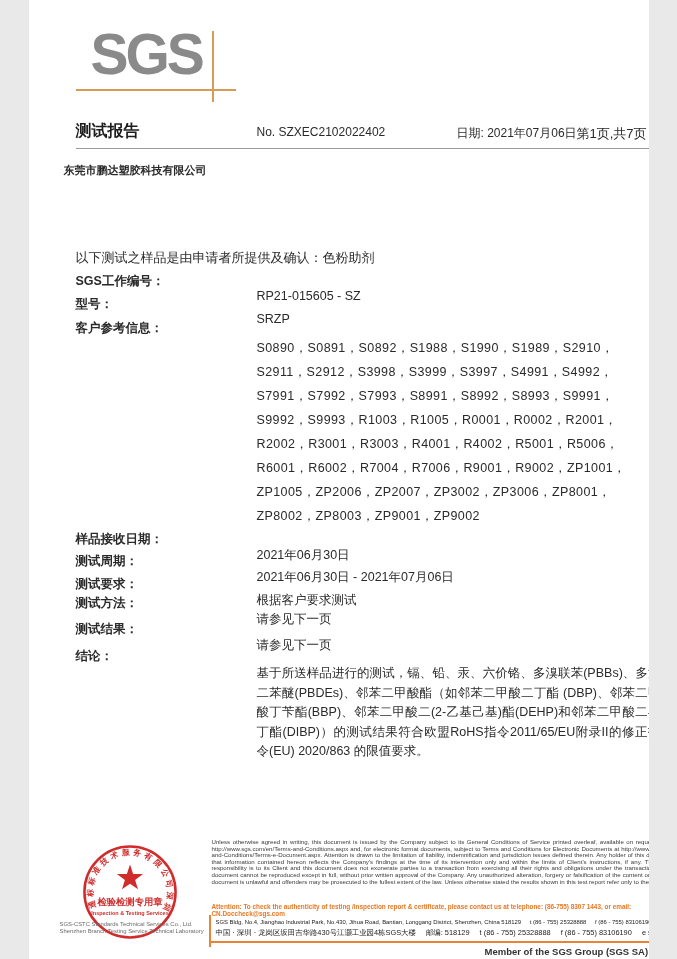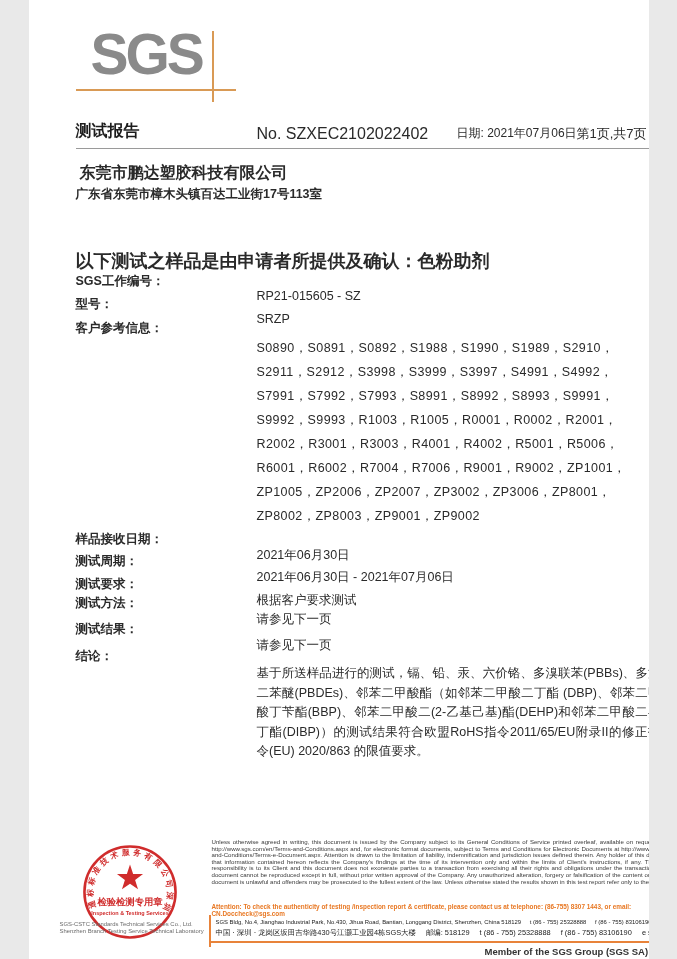--- a/index.html
+++ b/index.html
@@ -13,29 +13,29 @@
   .logo-text {
     position:absolute; left:62px; top:26px;
     font-size:57px; font-weight:bold; color:#8a8a8a;
     letter-spacing:-3px; line-height:1;
   }
   .logo-hline { position:absolute; left:47px; top:89px; width:160px; height:2px; background:#d99a55; }
   .logo-vline { position:absolute; left:183px; top:31px; width:2px; height:71px; background:#d99a55; }
 
   .header-row { position:absolute; left:47px; top:121px; width:583px; height:22px; }
   .report-title { position:absolute; left:0; top:0; font-size:16px; font-weight:bold; color:#1d1d1d; }
-  .report-no    { position:absolute; left:181px; top:4px; font-size:16px; }
+  .report-no    { position:absolute; left:181px; top:4px; font-size:12px; }
   .report-date  { position:absolute; left:373px; top:4px; font-size:12px;margin-left:8px; }
   .report-page  { position:absolute; left:501px; top:4px; font-size:13px; }
   .header-rule  { position:absolute; left:47px; top:148px; width:583px; height:1px; background:#9a9a9a; }
 
   
-  .company   { position:absolute; left:51px; top:163px; font-size:16px; font-weight:bold; }
+  .company   { position:absolute; left:35px; top:163px; font-size:11px; font-weight:bold; }
   .address   { position:absolute; left:47px; top:186px; font-size:12.5px; font-weight:bold; }
-  .statement { position:absolute; left:47px; top:249px; font-size:18px; font-weight:bold; }
+  .statement { position:absolute; left:47px; top:249px; font-size:13px; font-weight:normal; }
 
   
   .frow { position:absolute; left:47px; width:585px; font-size:12.5px; }
   .frow .lbl { position:absolute; left:0; top:0; font-weight:bold; }
   .frow .val { position:absolute; left:181px; top:16px; width:404px; }
   .row-job     { top:273px; }
   .row-model   { top:296px; }
   .row-ref     { top:320px; }
   .ref-line    { line-height:24px; letter-spacing:0.4px; }
   .row-recv    { top:531px; }
@@ -86,21 +86,20 @@
 
   <div class="header-row">
     <div class="report-title">测试报告</div>
     <div class="report-no">No. SZXEC2102022402</div>
     <div class="report-date">日期: 2021年07月06日</div>
     <div class="report-page">第1页,共7页</div>
   </div>
   <div class="header-rule"></div>
 
   <div class="company">东莞市鹏达塑胶科技有限公司</div>
-  <div class="address">广东省东莞市樟木头镇百达工业街17号113室</div>
   <div class="statement">以下测试之样品是由申请者所提供及确认：色粉助剂</div>
 
   <div class="frow row-job">
     <span class="lbl">SGS工作编号：</span>
     <span class="val">RP21-015605 - SZ</span>
   </div>
 
   <div class="frow row-model">
     <span class="lbl">型号：</span>
     <span class="val">SRZP</span>

